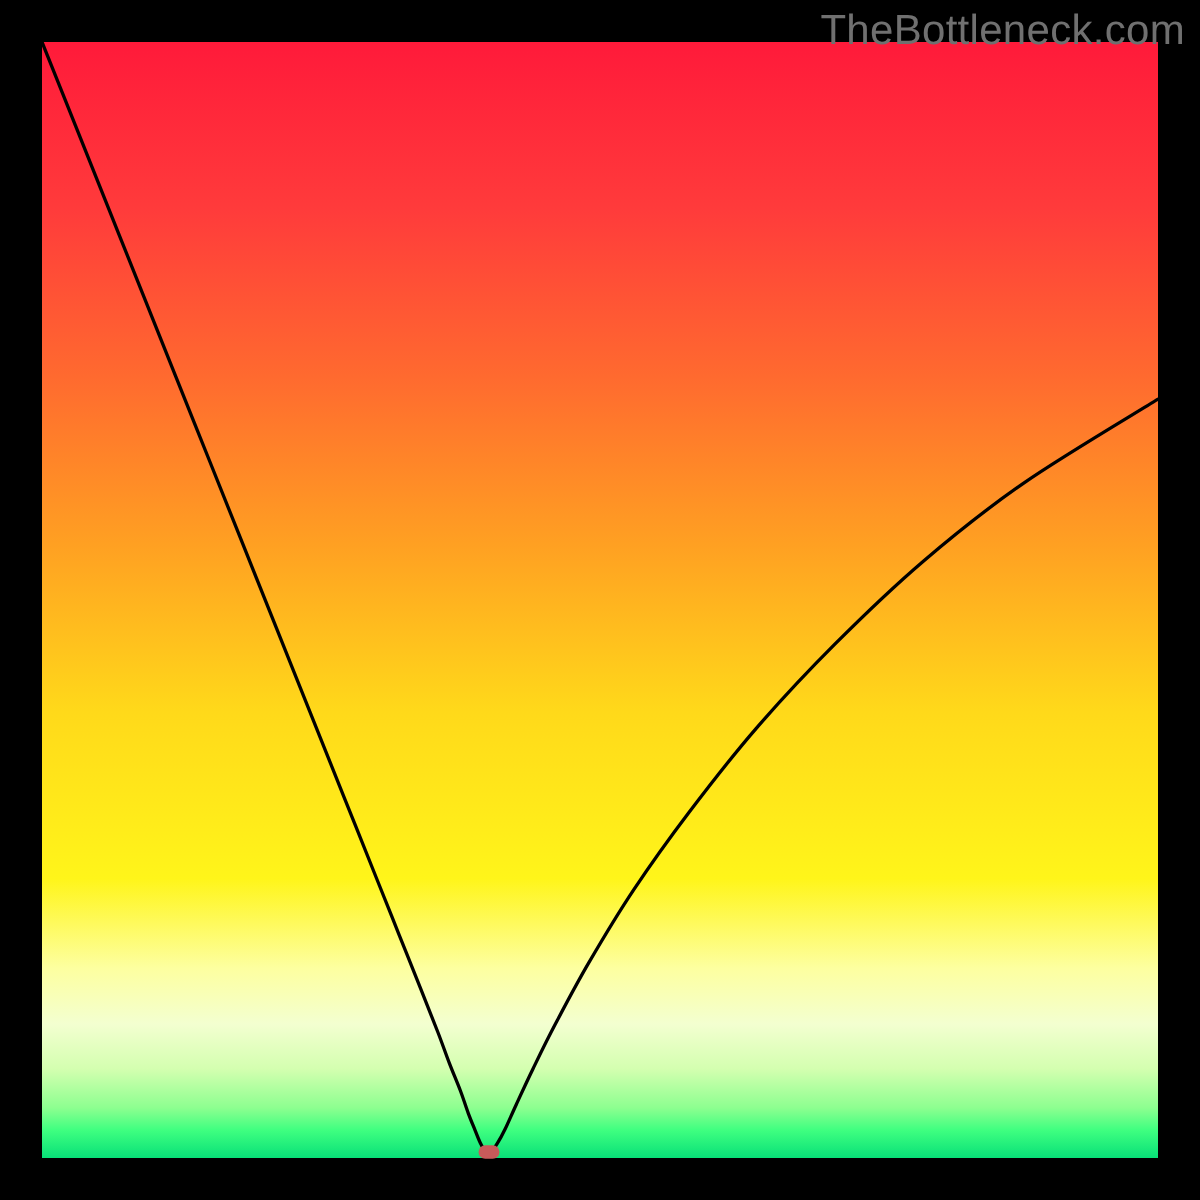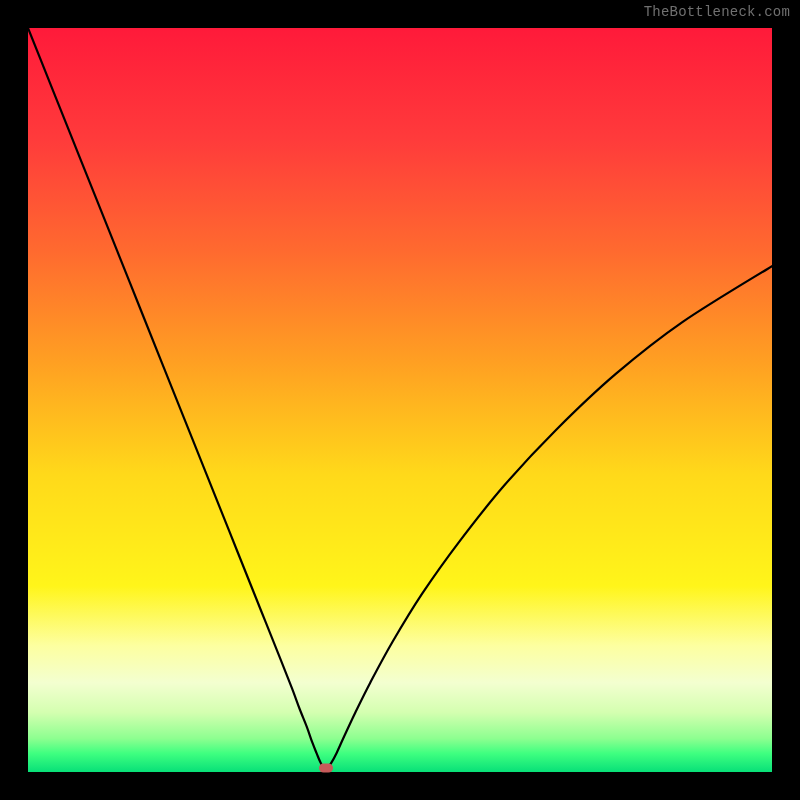--- a/index.html
+++ b/index.html
@@ -24,24 +24,23 @@
     left: 0;
     top: 0;
     width: 744px;
     height: 744px;
   }
   .watermark {
     position: absolute;
     top: 4px;
     right: 10px;
     color: #707070;
-    font-size: 14px;
+    font-size: 28px;
     font-weight: 500;
     letter-spacing: 0.2px;
-    font-family: Liberation Mono, monospace;
   }
   .marker {
     position: absolute;
     width: 14px;
     height: 9px;
     background: #c75a5a;
     border-radius: 5px;
     transform: translate(-50%, -50%);
   }
 </style>

